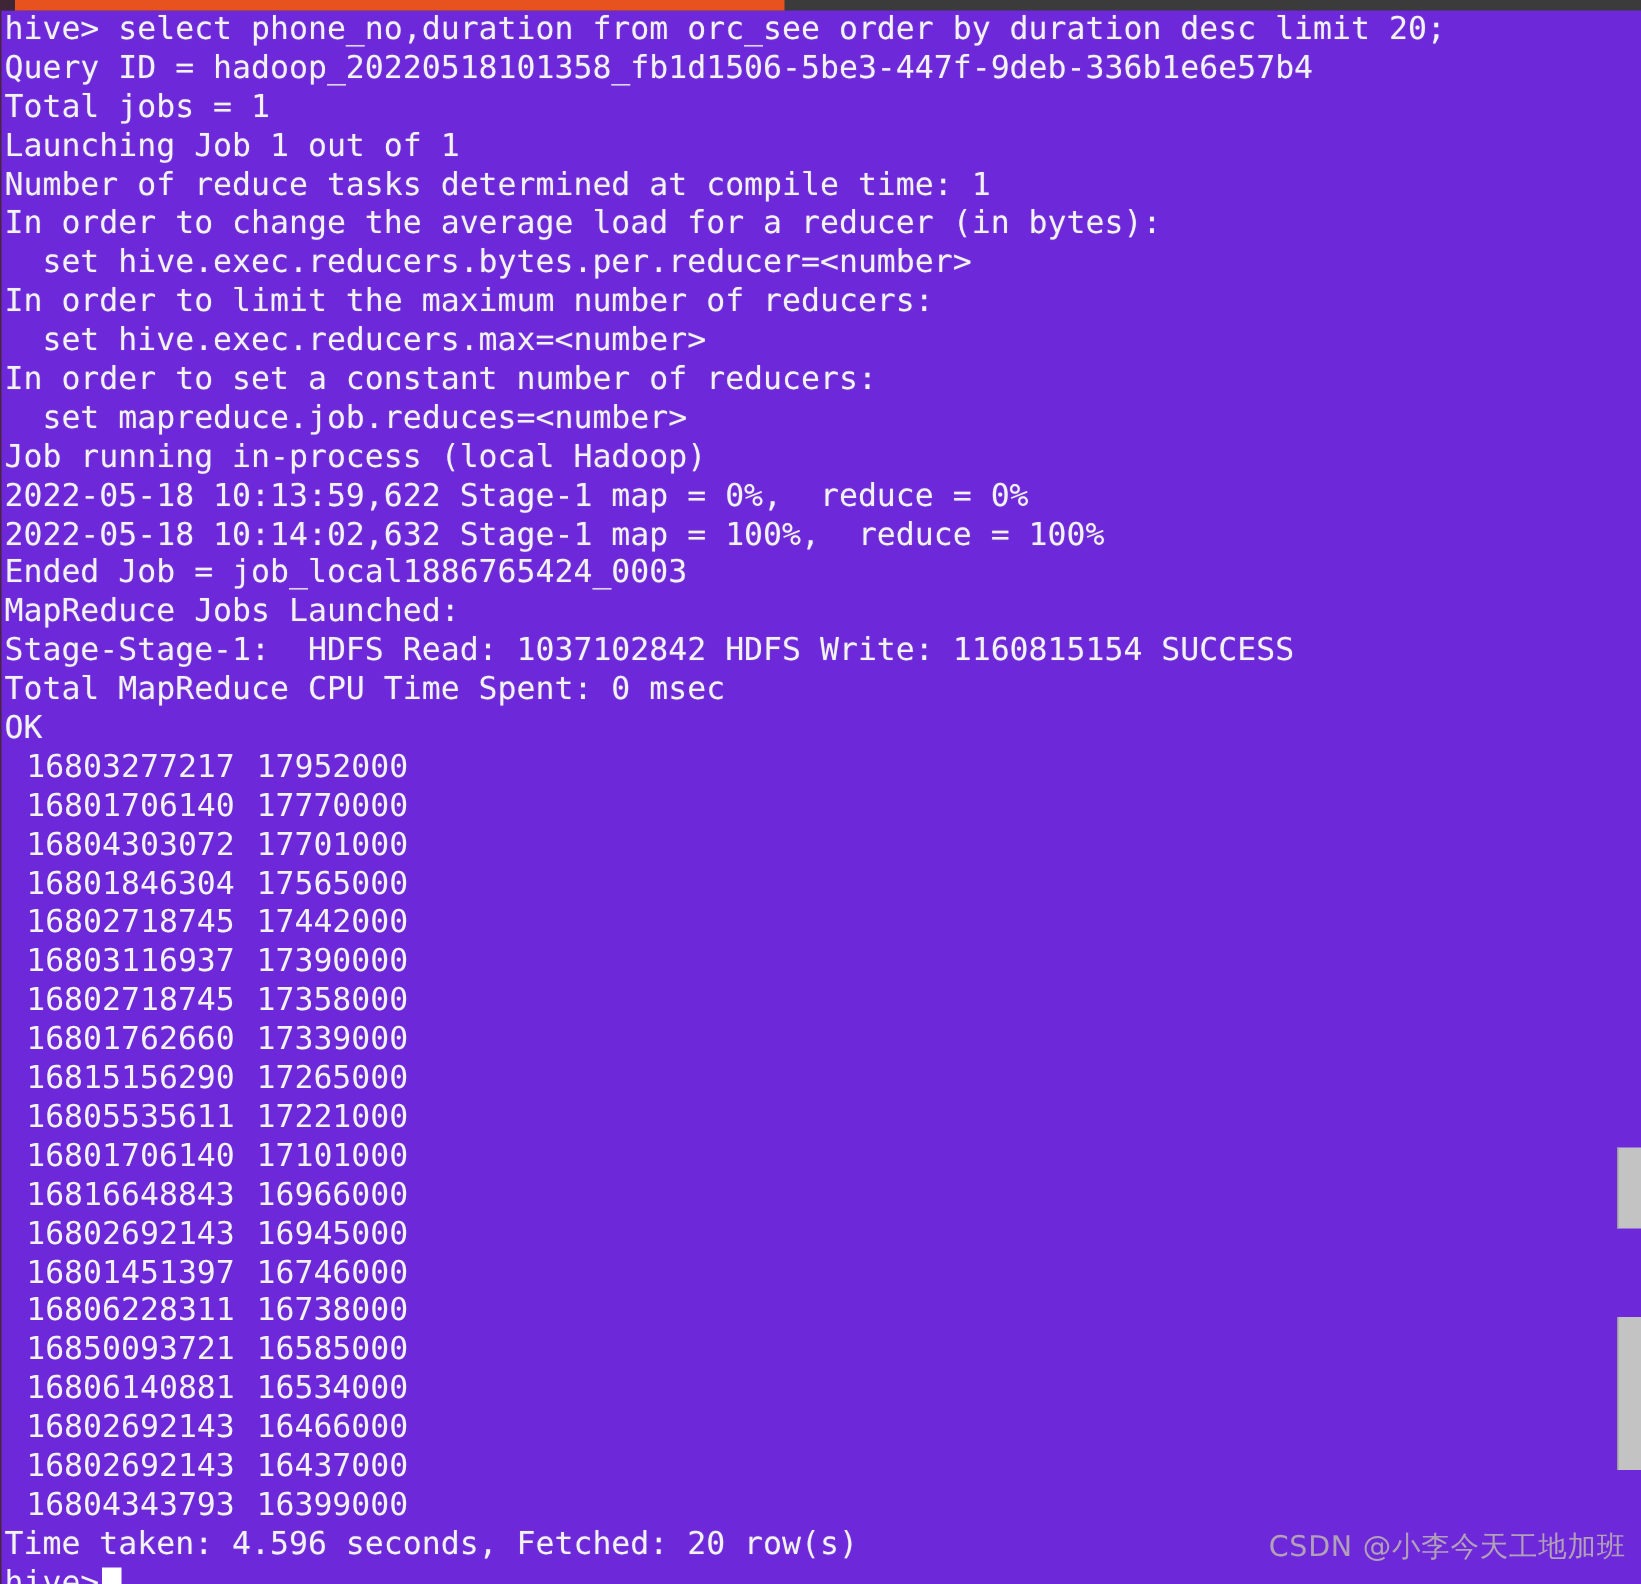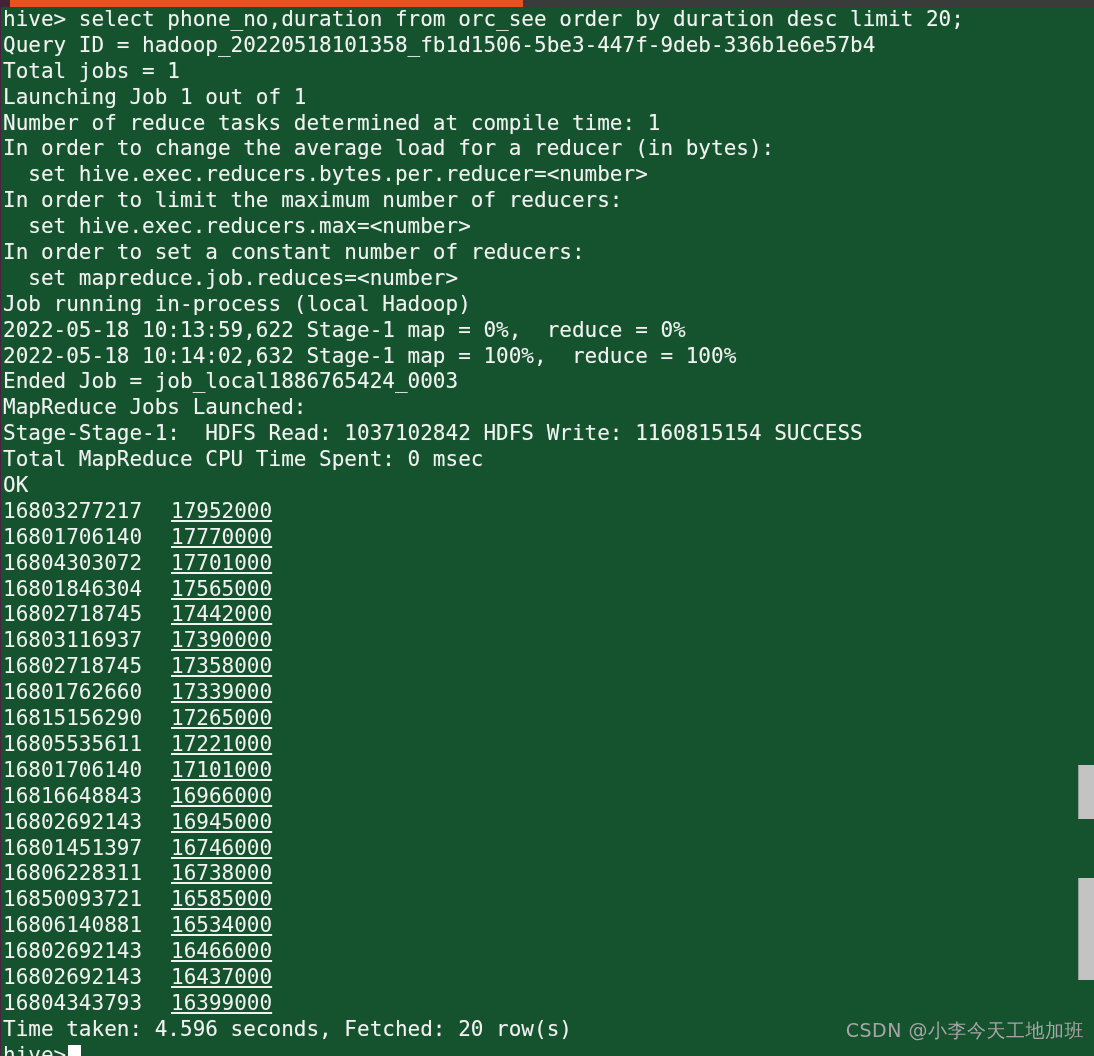--- a/index.html
+++ b/index.html
@@ -12,21 +12,21 @@
     width: 1094px;
     height: 1056px;
     overflow: hidden;
     font-family: "DejaVu Sans Mono", "Liberation Mono", monospace;
   }
 
   #terminal {
     position: relative;
     width: 1094px;
     height: 1056px;
-    background: #14532d;
+    background: #6d28d9;
     overflow: hidden;
   }
 
   
   .top-bar {
     position: absolute;
     top: 0;
     left: 0;
     width: 1094px;
     height: 7px;
@@ -71,24 +71,24 @@
   }
   .row-line {
     display: block;
     height: 25.9px;
     padding-left: 3px;
     color: #f2f2f2;
   }
   .row-line .col-a {
     display: inline-block;
     width: 168px;
+    text-align: center;
   }
   .row-line .col-b {
     display: inline-block;
-    text-decoration: underline;
   }
 
   .prompt-line {
     display: block;
     height: 25.9px;
     padding-left: 3px;
     color: #f2f2f2;
   }
   .cursor-block {
     display: inline-block;

